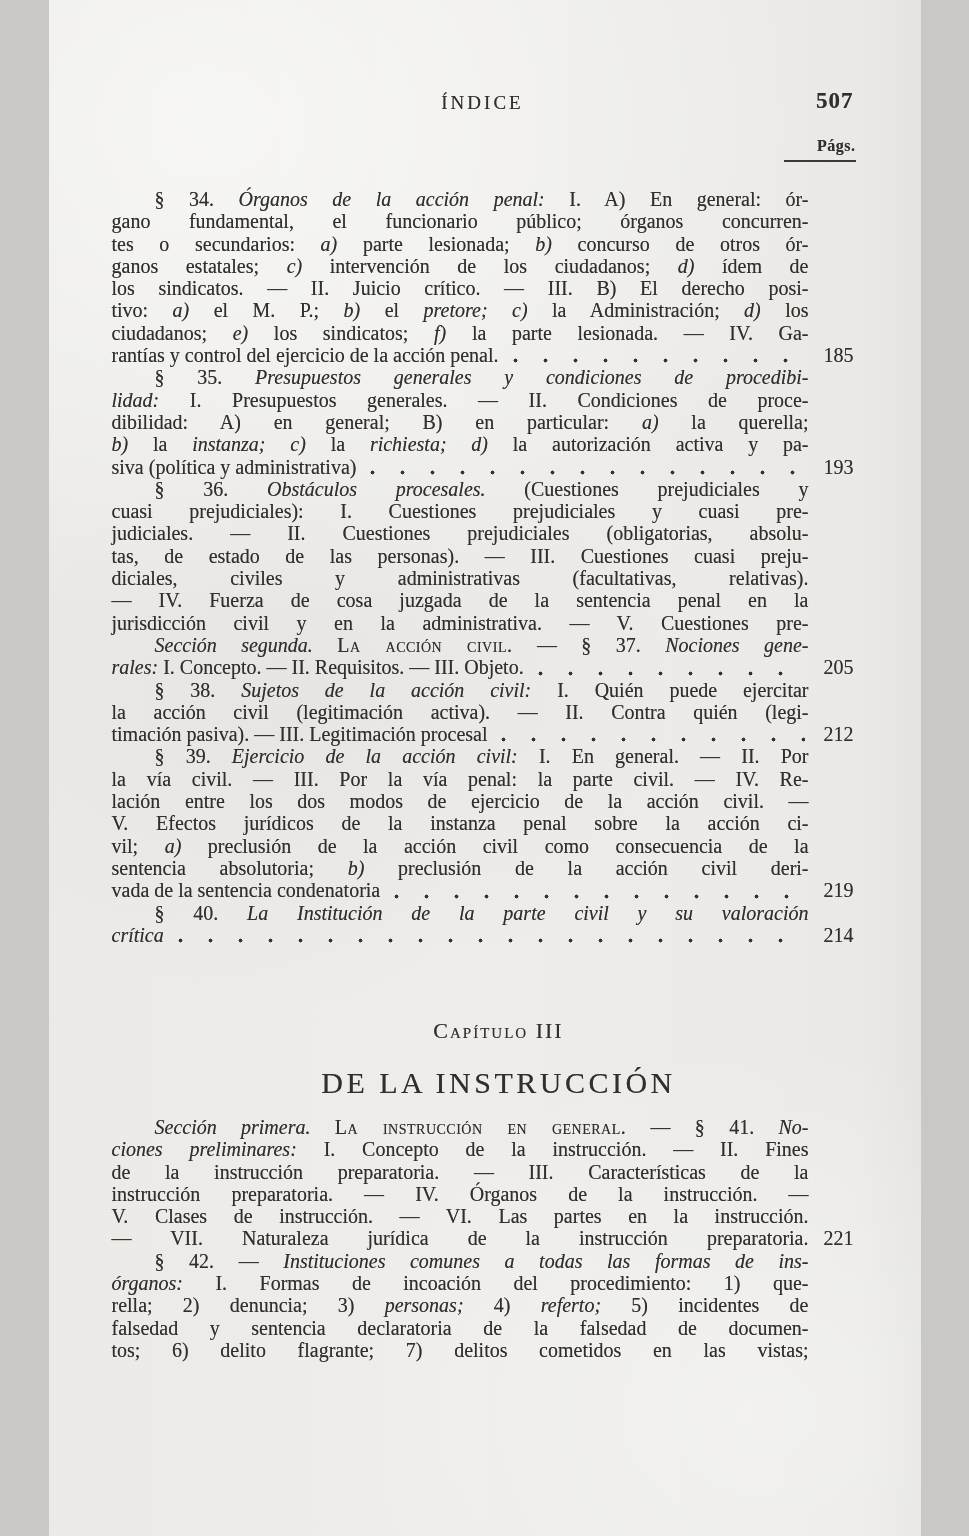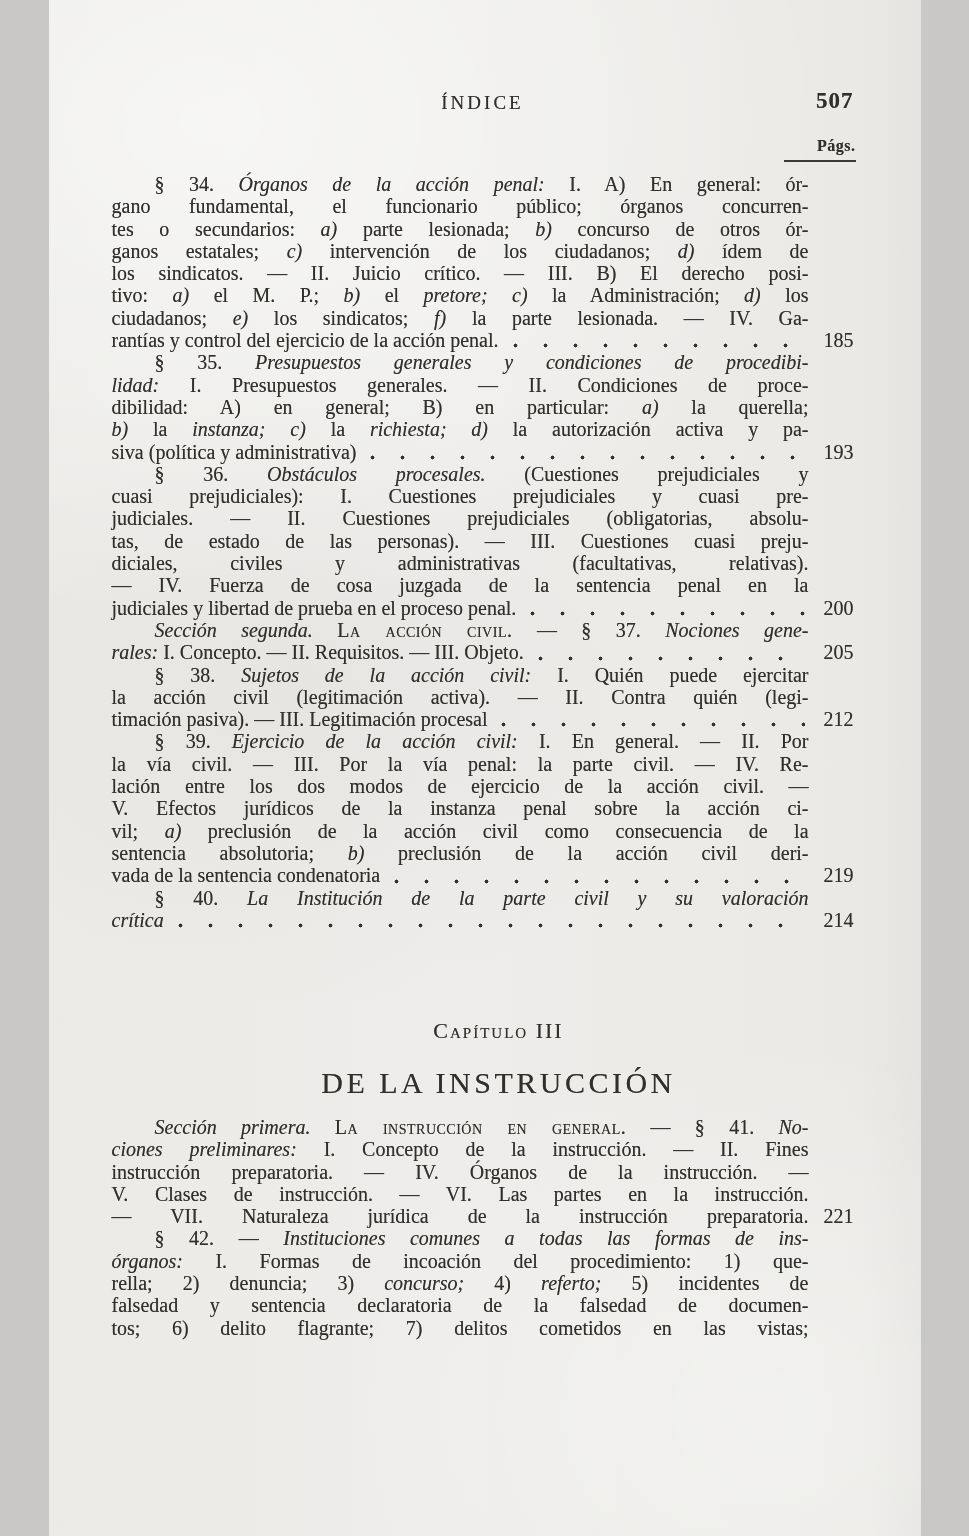--- a/index.html
+++ b/index.html
@@ -32,21 +32,21 @@
   .pags{
     position:absolute;top:137px;right:-2px;width:72px;
     text-align:right;font-size:16px;font-weight:bold;
     letter-spacing:0.5px;
     padding-bottom:5px;
     border-bottom:2px solid #3c3a36;
   }
 
   
   .toc{position:absolute;left:0;width:742px;font-size:20px;line-height:22.3px;}
-  #toc1{top:173px;}
+  #toc1{top:188px;}
   #toc2{top:1116px;}
   .lrow{display:flex;align-items:baseline;}
   .ltext{flex:0 0 697px;width:697px;}
   .ltext.just{text-align:justify;text-align-last:justify;text-justify:inter-word;}
   .ltext.ind{text-indent:43px;}
   .ltext.lead{display:flex;align-items:baseline;}
   .ltext.lead .txt{white-space:nowrap;}
   .leader{
     flex:1 1 auto;height:5px;align-self:flex-end;
     margin:0 4px 3px 14px;
@@ -157,25 +157,22 @@
           </div>
           <div class="lrow">
             <div class="ltext just"><span>diciales, civiles y administrativas (facultativas, relativas).</span></div>
             <div class="pnum"></div>
           </div>
           <div class="lrow">
             <div class="ltext just"><span>— IV. Fuerza de cosa juzgada de la sentencia penal en la</span></div>
             <div class="pnum"></div>
           </div>
           <div class="lrow">
-            <div class="ltext lead">
-              <span class="txt"><span>judiciales y libertad de prueba en el proceso penal.</span></span>
-              <span class="leader"></span>
-            </div>
-            <div class="pnum">200</div>
+            <div class="ltext just"><span>jurisdicción civil y en la administrativa. — V. Cuestiones pre-</span></div>
+            <div class="pnum"></div>
           </div>
         </div>
         <div class="toc-entry">
           <div class="lrow">
             <div class="ltext just ind"><span class="it">Sección segunda.</span><span> </span><span class=" sc">La acción civil.</span><span> — § 37. </span><span class="it">Nociones gene-</span></div>
             <div class="pnum"></div>
           </div>
           <div class="lrow">
             <div class="ltext lead">
               <span class="txt"><span class="it">rales:</span><span> I. Concepto. — II. Requisitos. — III. Objeto.</span></span>
@@ -258,20 +255,24 @@
         <div class="toc-entry">
           <div class="lrow">
             <div class="ltext just ind"><span class="it">Sección primera.</span><span> </span><span class=" sc">La instrucción en general.</span><span> — § 41. </span><span class="it">No-</span></div>
             <div class="pnum"></div>
           </div>
           <div class="lrow">
             <div class="ltext just"><span class="it">ciones preliminares:</span><span> I. Concepto de la instrucción. — II. Fines</span></div>
             <div class="pnum"></div>
           </div>
           <div class="lrow">
+            <div class="ltext just"><span>de la instrucción preparatoria. — III. Características de la</span></div>
+            <div class="pnum"></div>
+          </div>
+          <div class="lrow">
             <div class="ltext just"><span>instrucción preparatoria. — IV. Órganos de la instrucción. —</span></div>
             <div class="pnum"></div>
           </div>
           <div class="lrow">
             <div class="ltext just"><span>V. Clases de instrucción. — VI. Las partes en la instrucción.</span></div>
             <div class="pnum"></div>
           </div>
           <div class="lrow">
             <div class="ltext just"><span>— VII. Naturaleza jurídica de la instrucción preparatoria.</span></div>
             <div class="pnum">221</div>
@@ -280,21 +281,21 @@
         <div class="toc-entry">
           <div class="lrow">
             <div class="ltext just ind"><span>§ 42. — </span><span class="it">Instituciones comunes a todas las formas de ins-</span></div>
             <div class="pnum"></div>
           </div>
           <div class="lrow">
             <div class="ltext just"><span class="it">órganos:</span><span> I. Formas de incoación del procedimiento: 1) que-</span></div>
             <div class="pnum"></div>
           </div>
           <div class="lrow">
-            <div class="ltext just"><span>rella; 2) denuncia; 3) </span><span class="it">concurso;</span><span> 4) </span><span class="it">referto;</span><span> 5) incidentes de</span></div>
+            <div class="ltext just"><span>rella; 2) denuncia; 3) </span><span class="it">personas;</span><span> 4) </span><span class="it">referto;</span><span> 5) incidentes de</span></div>
             <div class="pnum"></div>
           </div>
           <div class="lrow">
             <div class="ltext just"><span>falsedad y sentencia declaratoria de la falsedad de documen-</span></div>
             <div class="pnum"></div>
           </div>
           <div class="lrow">
             <div class="ltext just"><span>tos; 6) delito flagrante; 7) delitos cometidos en las vistas;</span></div>
             <div class="pnum"></div>
           </div>

